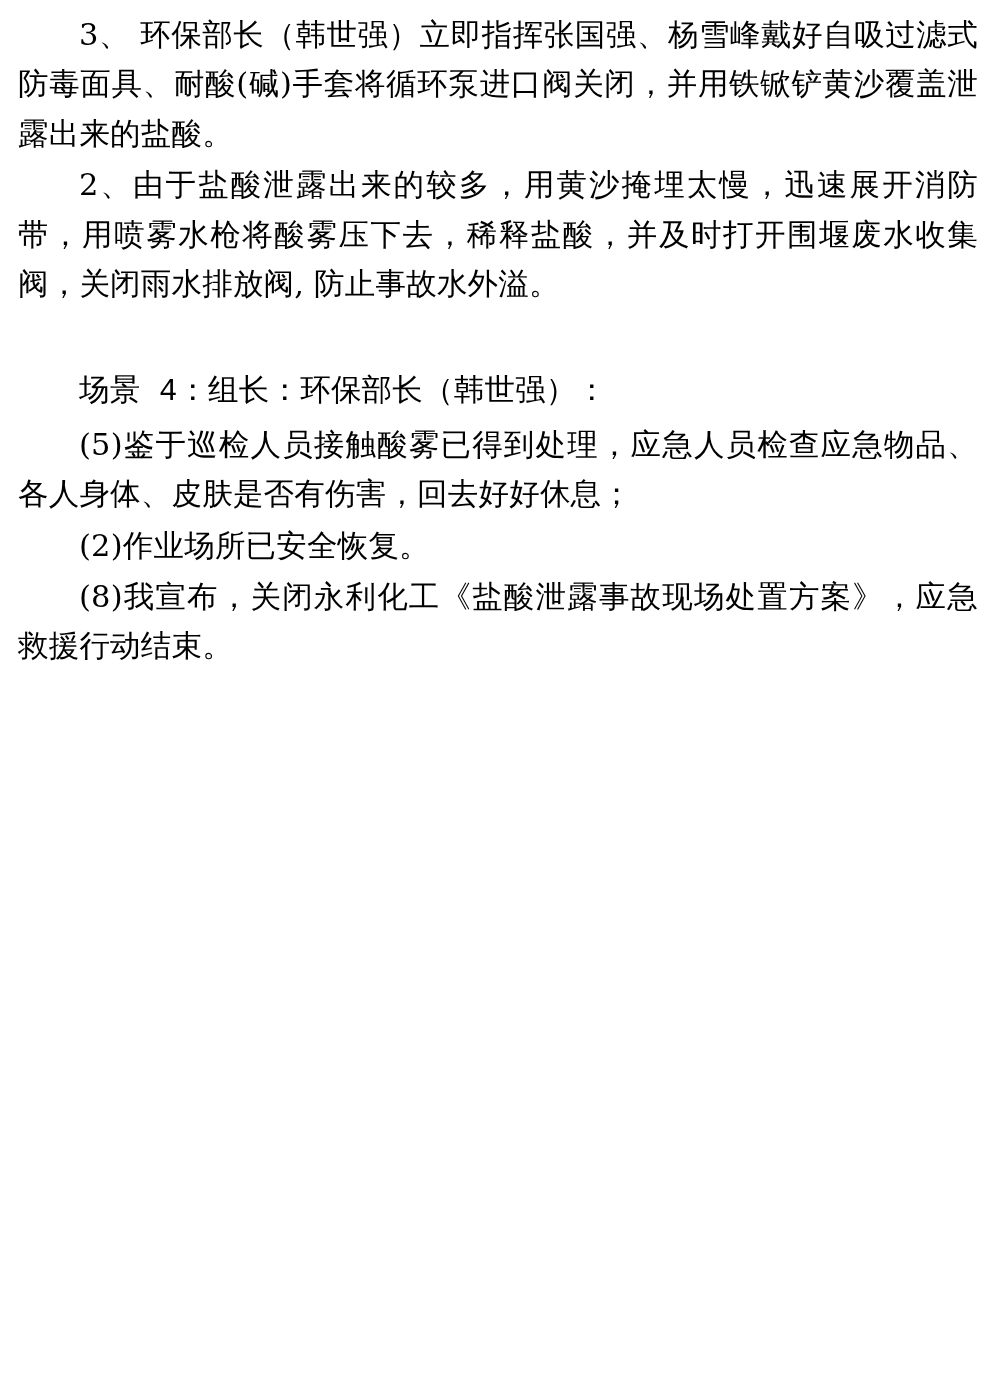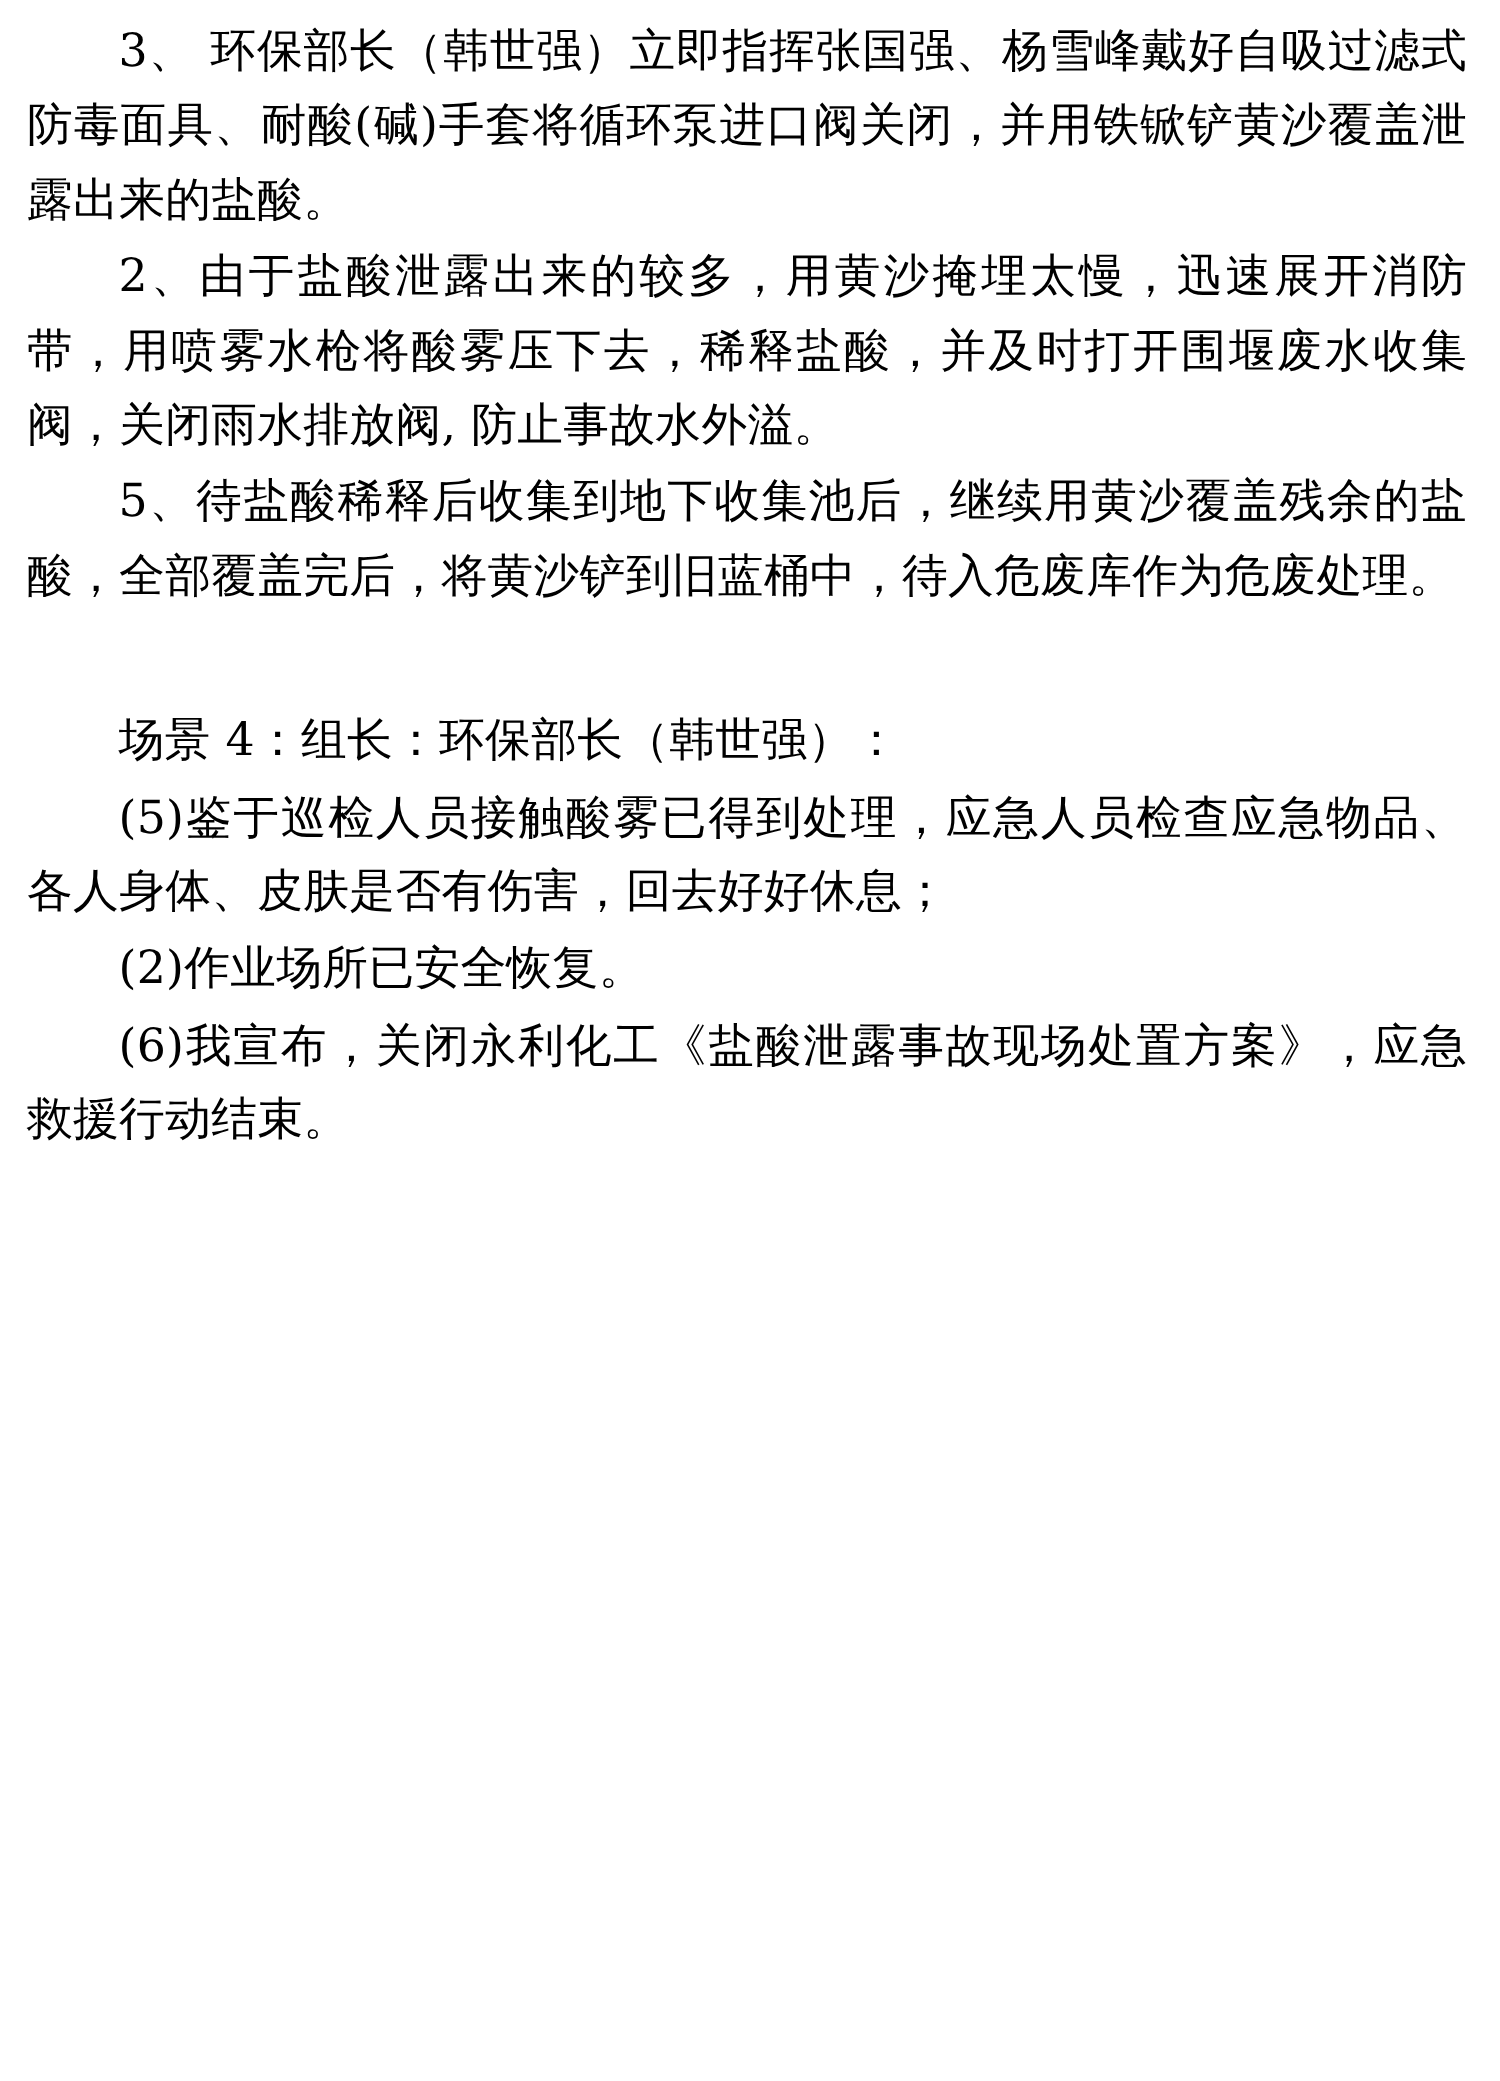--- a/index.html
+++ b/index.html
@@ -35,32 +35,32 @@
   }
   .spacer-block {
     height: 58px;
   }
   .scene-heading {
     font-size: 30.5px;
     line-height: 1.62;
     text-indent: 2em;
     margin: 0 0 2px 0;
     letter-spacing: 0.2px;
+    font-family: Liberation Mono, monospace;
   }
 </style>
 </head>
 <body>
 
 <div class="page">
 
   <p class="para indent">3、 环保部长（韩世强）立即指挥张国强、杨雪峰戴好自吸过滤式防毒面具、耐酸(碱)手套将循环泵进口阀关闭，并用铁锨铲黄沙覆盖泄露出来的盐酸。</p>
   <p class="para indent">2、由于盐酸泄露出来的较多，用黄沙掩埋太慢，迅速展开消防带，用喷雾水枪将酸雾压下去，稀释盐酸，并及时打开围堰废水收集阀，关闭雨水排放阀, 防止事故水外溢。</p>
-  <p class="para indent">5、待盐酸稀释后收集到地下收集池后，继续用黄沙覆盖残余的盐酸，全部覆盖完后，将黄沙铲到旧蓝桶中，待入危废库作为危废处理。</p>
 
   <div class="spacer-block"></div>
 
   <p class="scene-heading">场景 4：组长：环保部长（韩世强）：</p>
 
   <p class="para indent">(5)鉴于巡检人员接触酸雾已得到处理，应急人员检查应急物品、各人身体、皮肤是否有伤害，回去好好休息；</p>
   <p class="para indent">(2)作业场所已安全恢复。</p>
-  <p class="para indent">(6)我宣布，关闭永利化工《盐酸泄露事故现场处置方案》，应急救援行动结束。</p>
+  <p class="para indent">(8)我宣布，关闭永利化工《盐酸泄露事故现场处置方案》，应急救援行动结束。</p>
 
 </div>
 
 </body></html>

